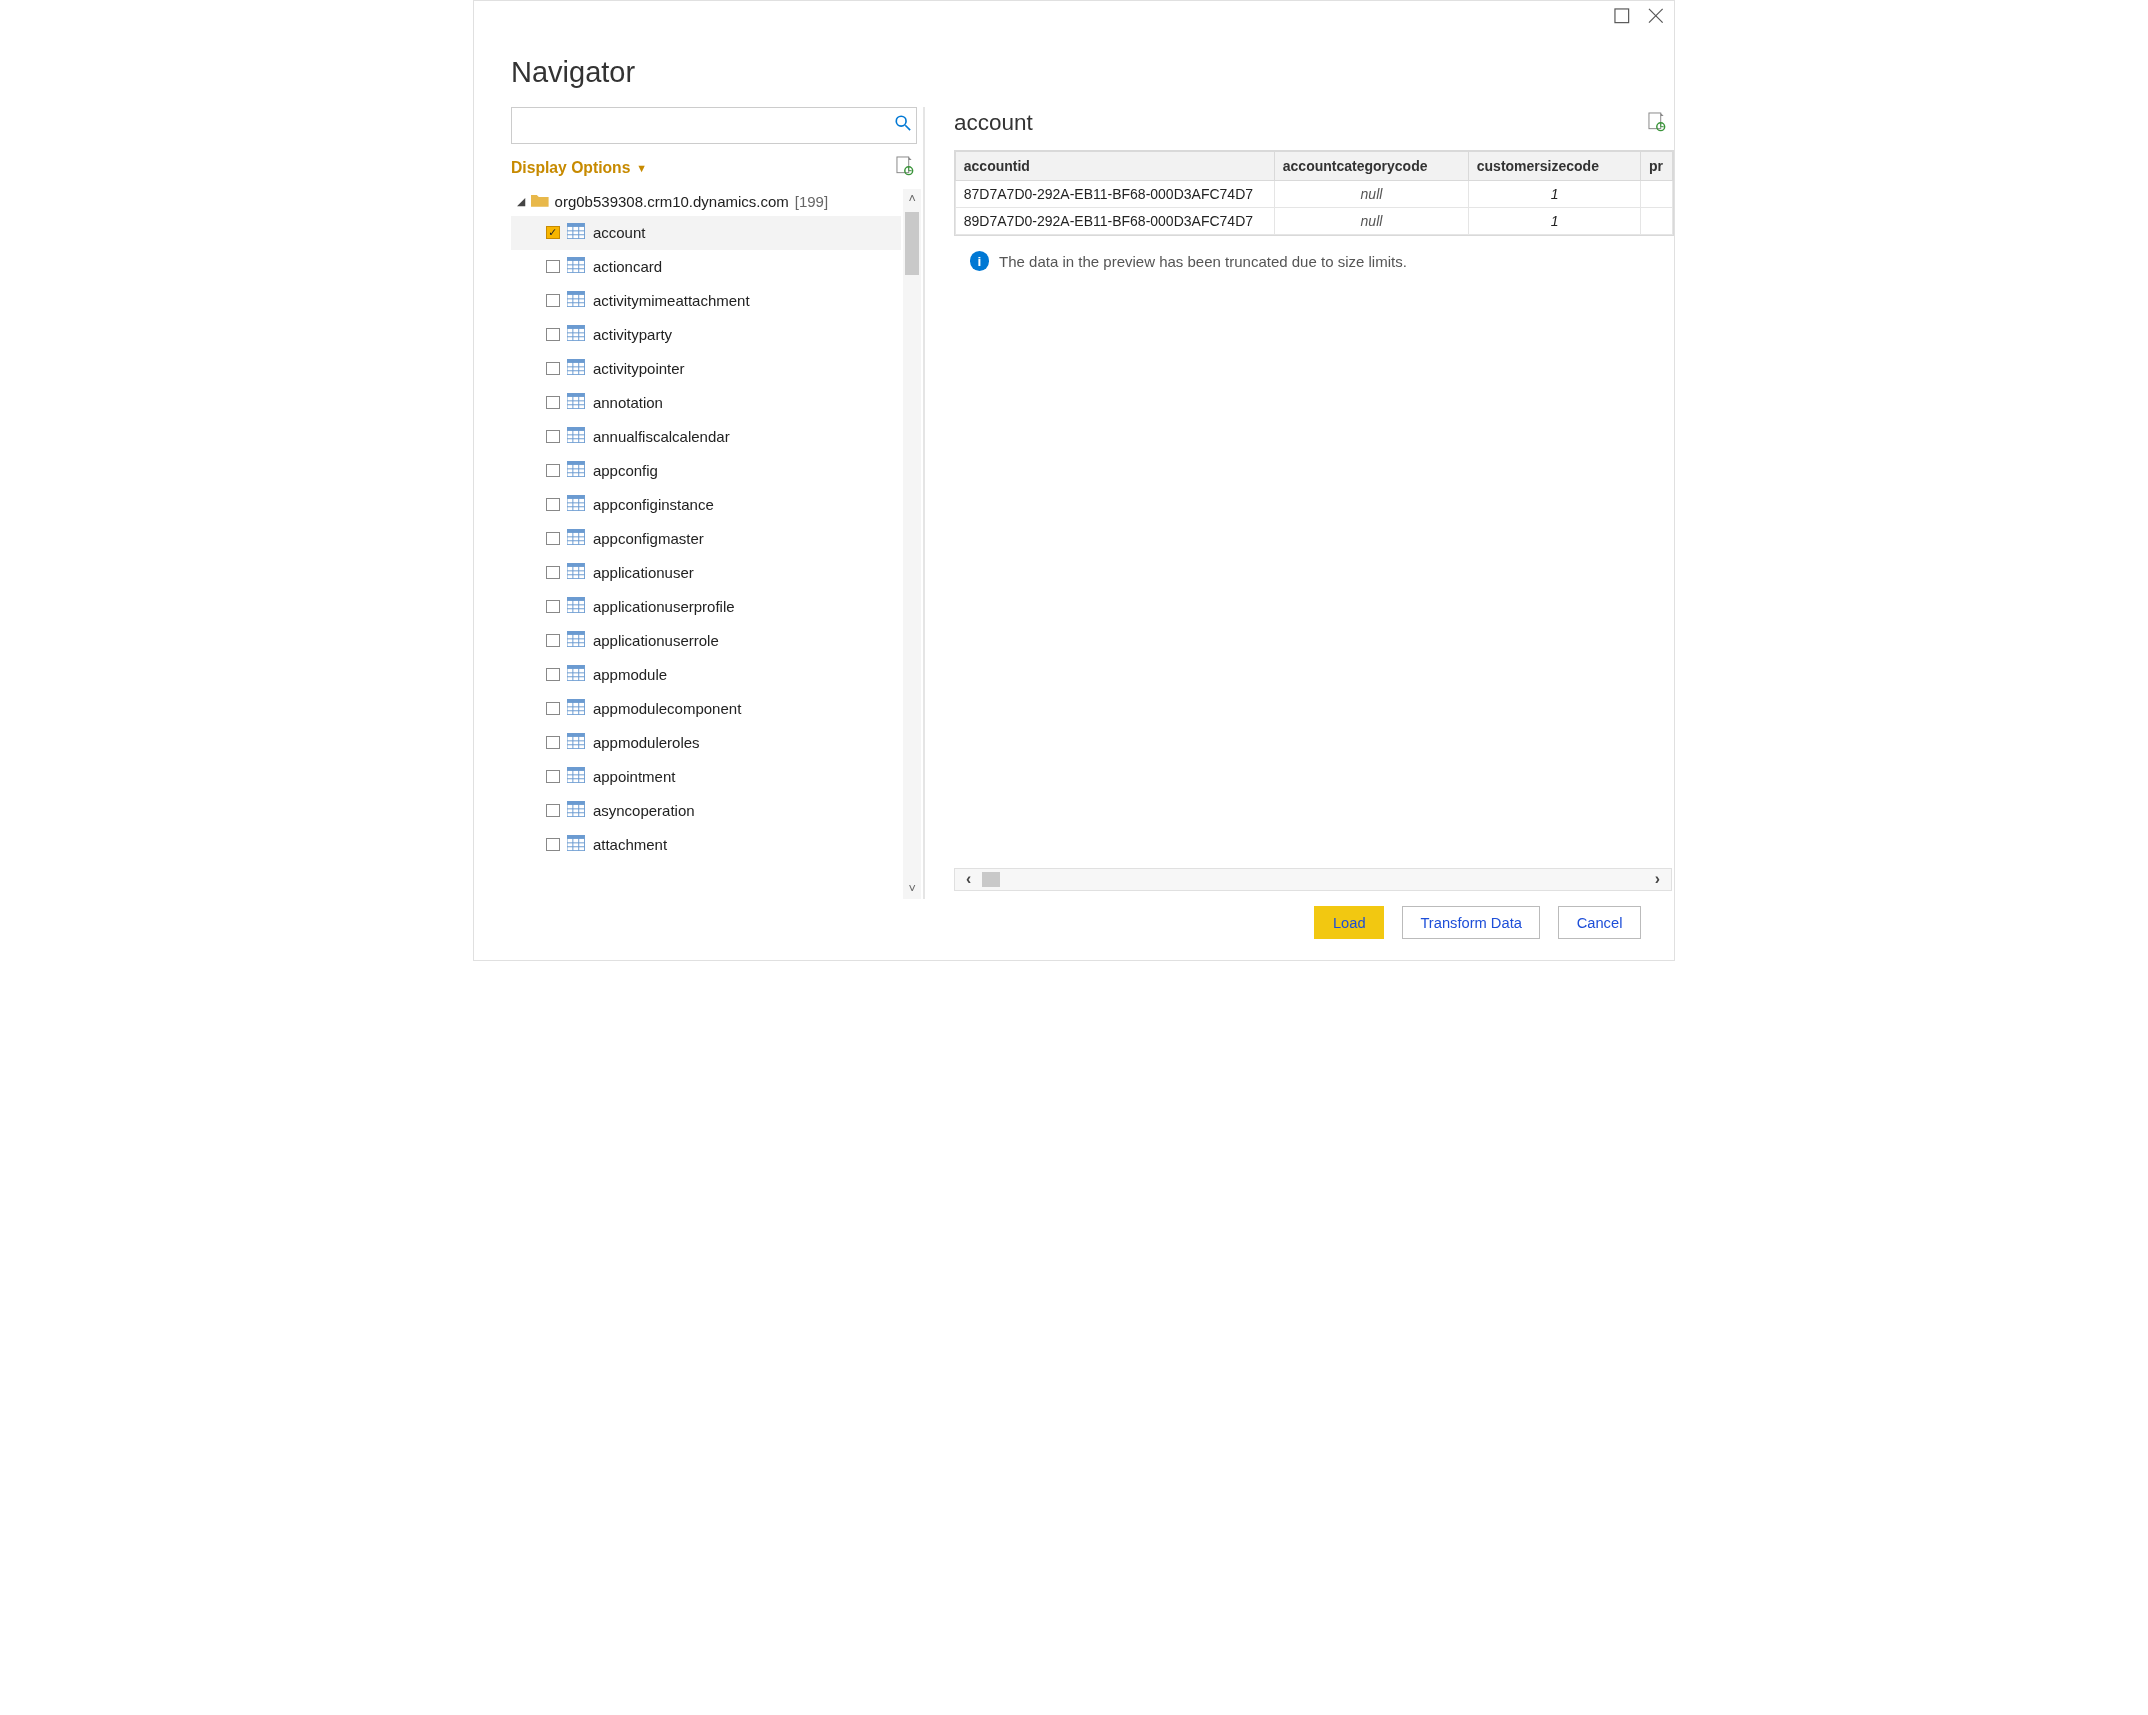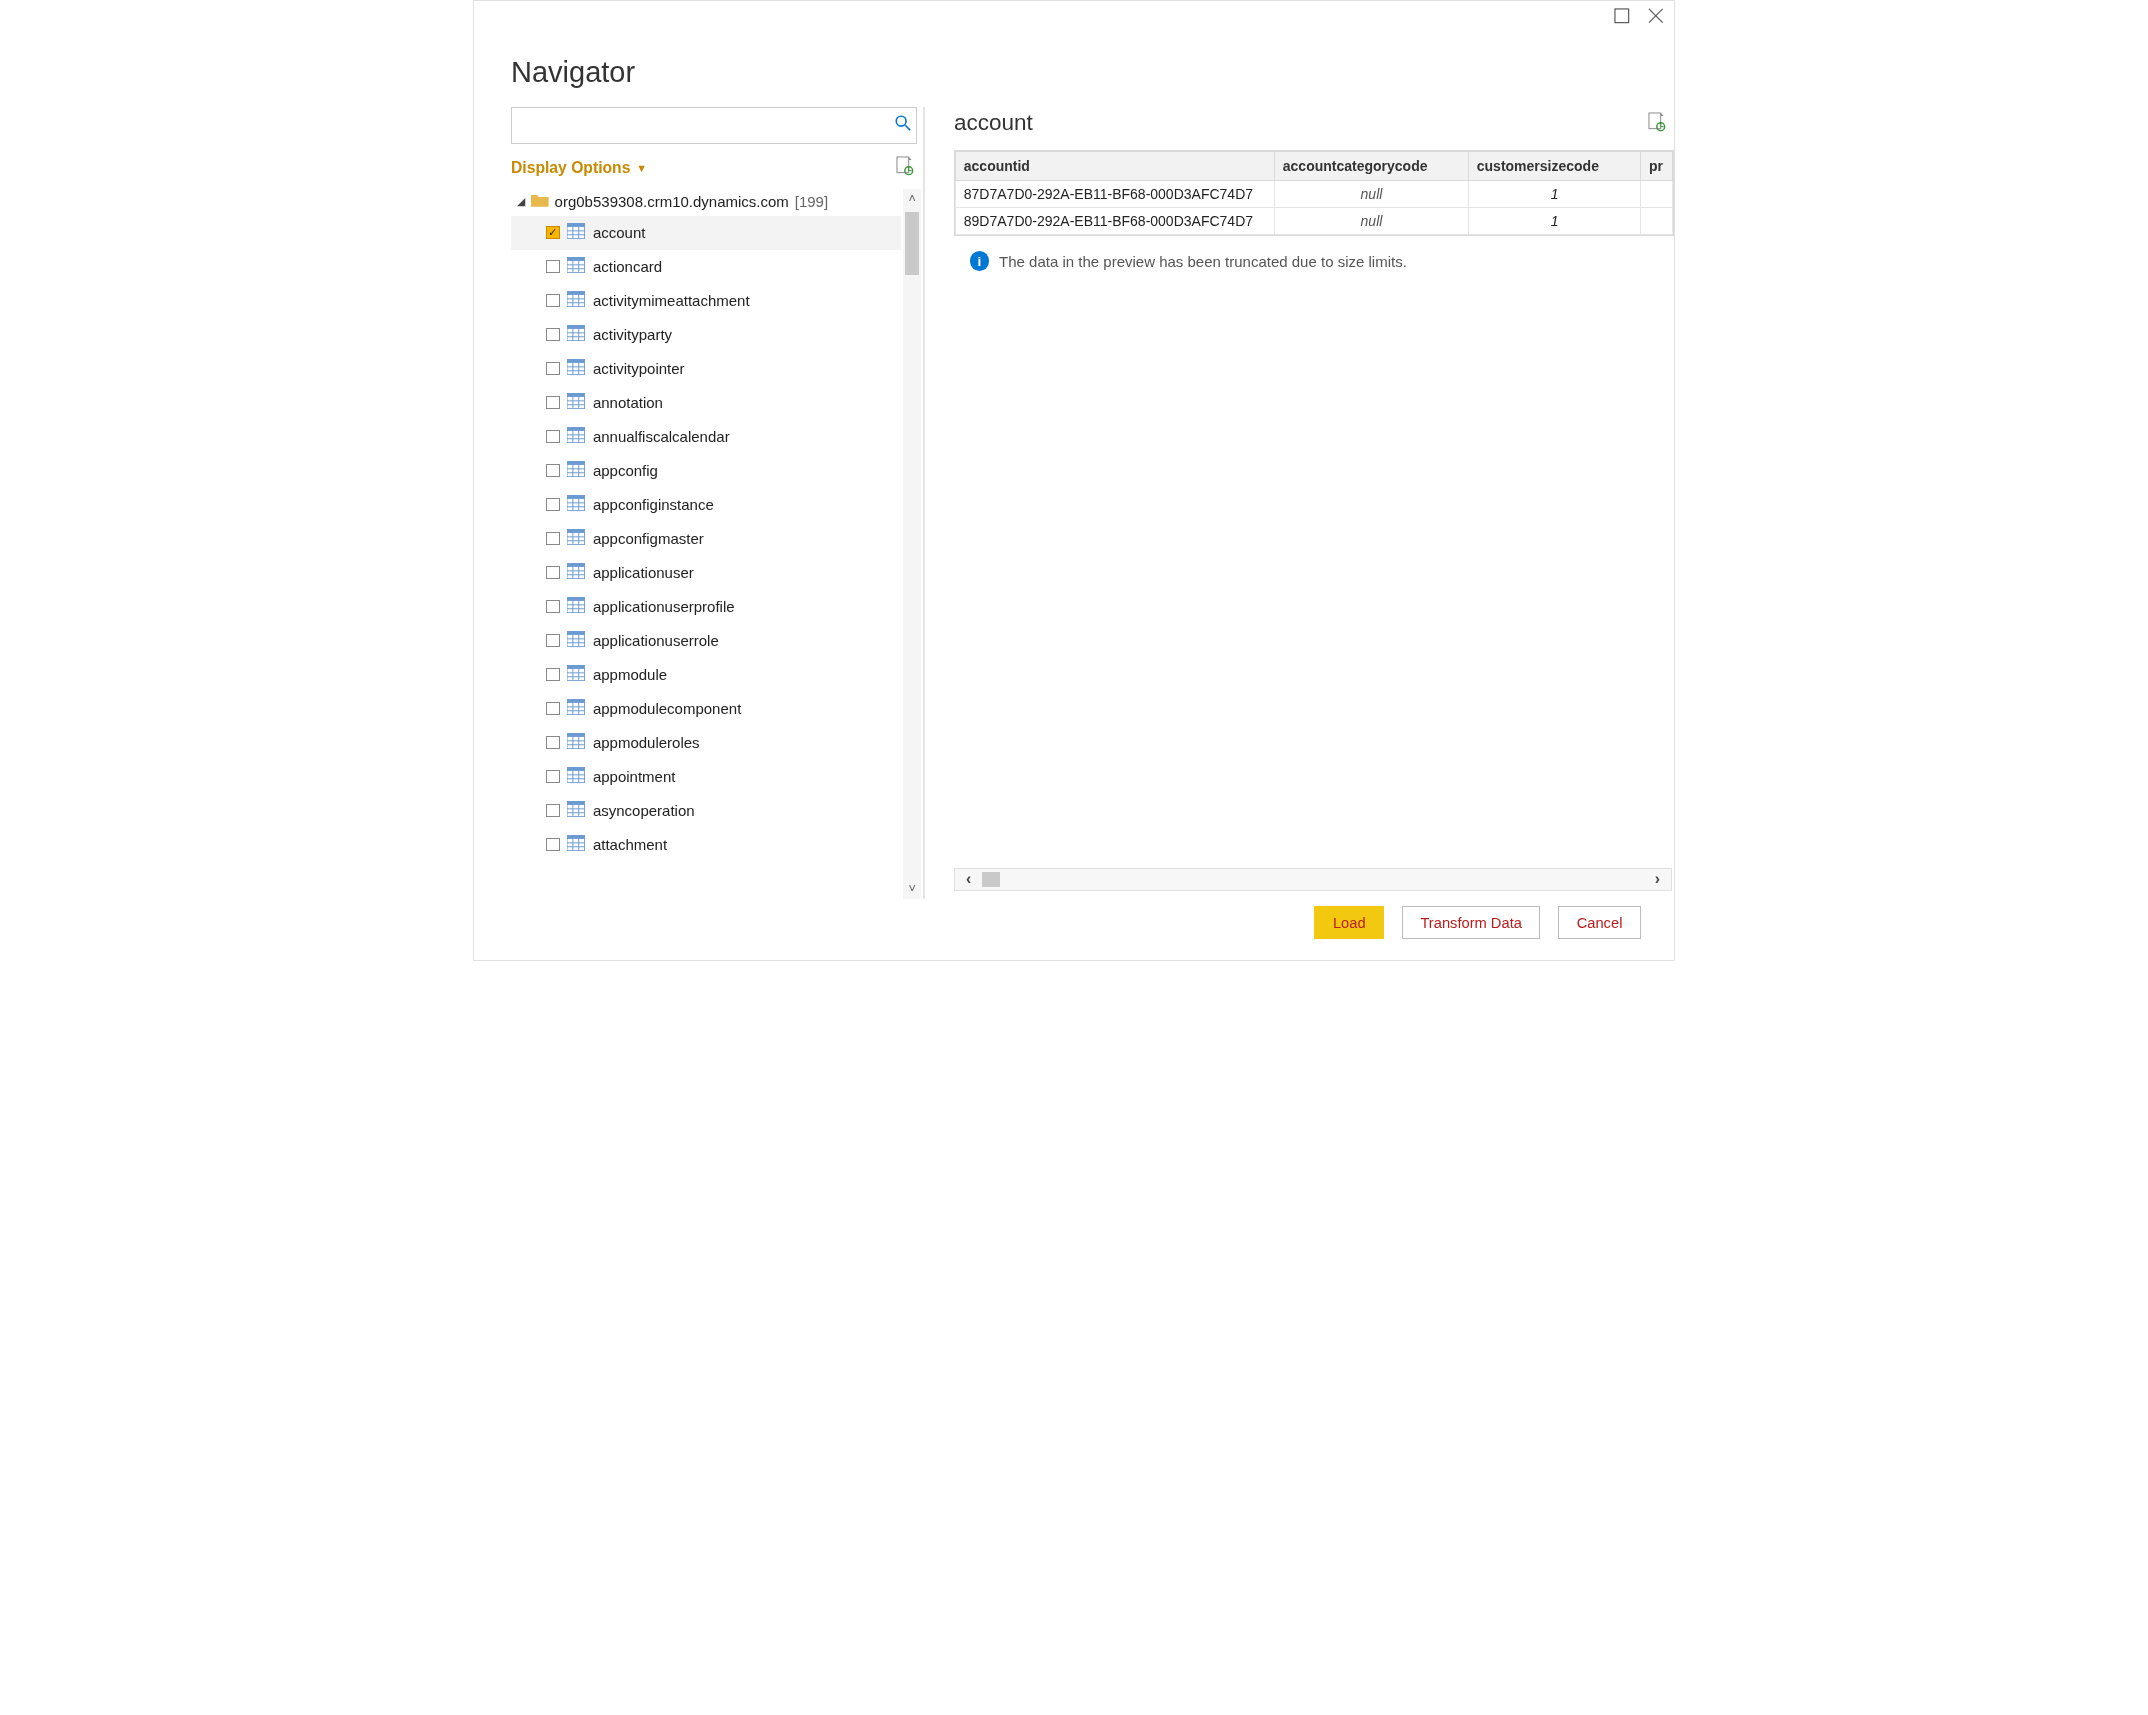--- a/index.html
+++ b/index.html
@@ -90,21 +90,21 @@
   .hscroll{
     margin-top:auto; height:23.5px; border:1px solid #e0e0e0; background:#f7f7f7; display:flex; align-items:center; margin-right:2px; margin-bottom:7.8px;
   }
   .hscroll .harrow{width:27.4px;display:flex;align-items:center;justify-content:center;font-size:15.7px;color:#444;font-weight:700;cursor:pointer;}
   .hscroll .htrack{flex:1;position:relative;height:100%;}
   .hscroll .hthumb{position:absolute;left:0;top:2.9px;bottom:2.9px;width:17.6px;background:#c9c9c9;}
   .footer{
     height:61px; border-top:0; display:flex; justify-content:flex-end; align-items:center; gap:17.6px; padding:0 33px 13.7px 0;
   }
   .btn{
-    height:33px; padding:0 17.6px; font-size:14.7px; border:1px solid #bbb; background:#fff; cursor:pointer; color:#b91c1c;
+    height:33px; padding:0 17.6px; font-size:14.7px; border:1px solid #bbb; background:#fff; cursor:pointer; color:#1d4ed8;
   }
   .btn.primary{ background:#f2c811; border-color:#f2c811; }
   #tree-list{}
   .count{color:#666;}
 </style>
 </head>
 <body>
 
 <div class="window">
 

